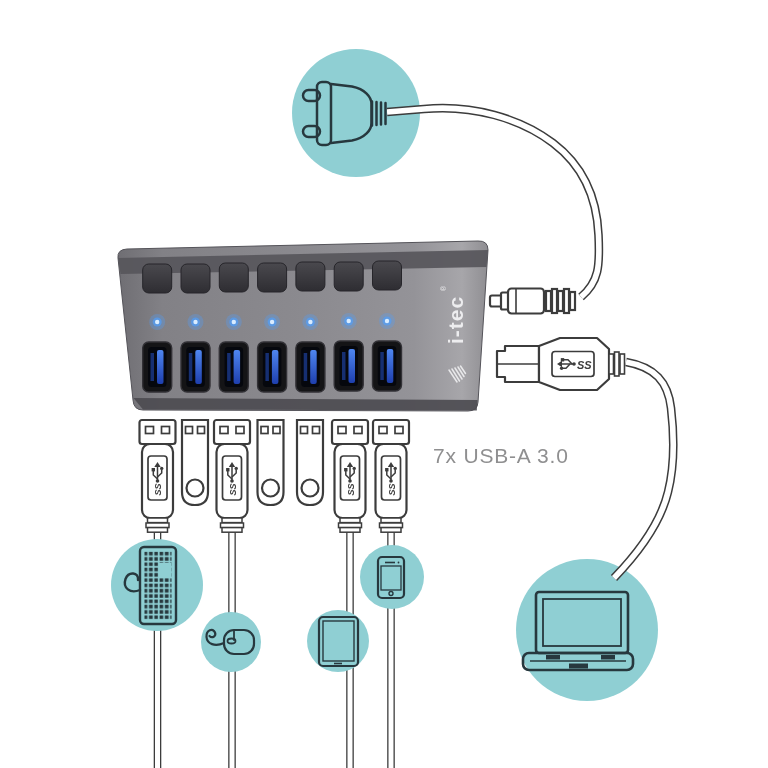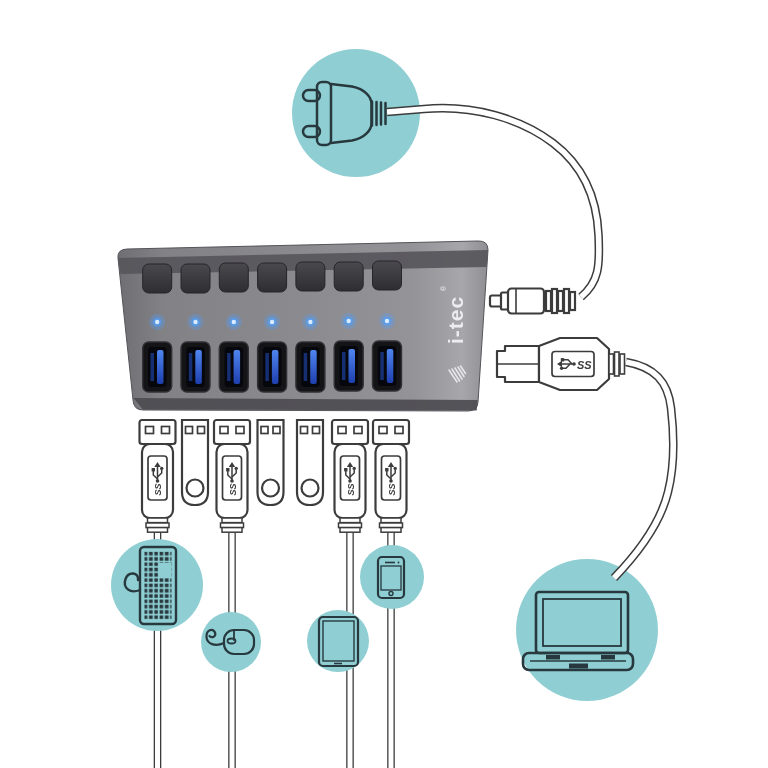--- a/index.html
+++ b/index.html
@@ -305,13 +305,14 @@
     <g stroke="#27383E" fill="none">
       <rect x="378" y="557" width="26" height="41" rx="4" stroke-width="2.2"></rect>
       <path d="M385,562.5 H395" stroke-width="1.6"></path>
       <circle cx="398.5" cy="562.5" r="0.9" fill="#27383E" stroke="none"></circle>
       <rect x="381" y="566" width="20" height="24" stroke-width="1.3"></rect>
       <circle cx="391" cy="593.5" r="2" stroke-width="1.4"></circle>
     </g>
   </g>
 </svg>
 
+<div class="ports-label">7x USB-A 3.0</div>
 </div>
 
 </body></html>

